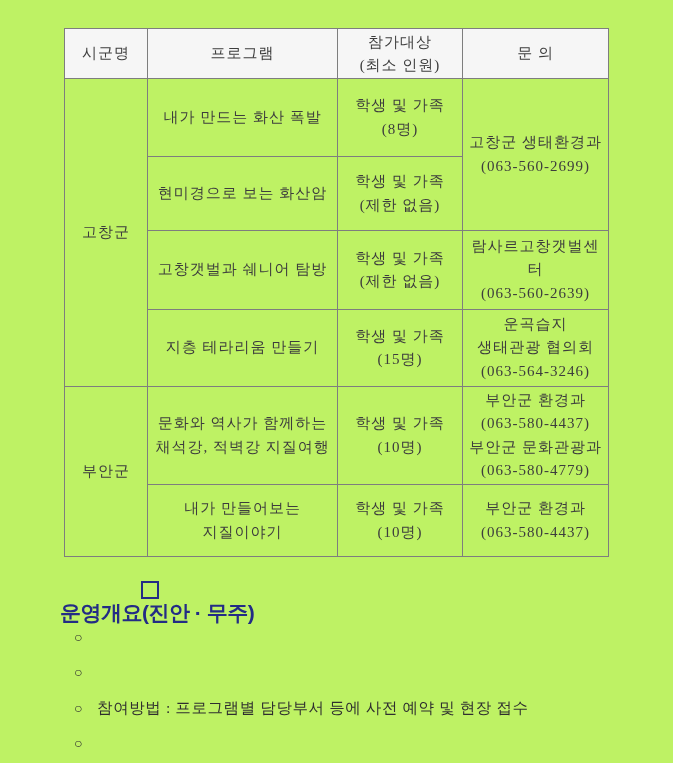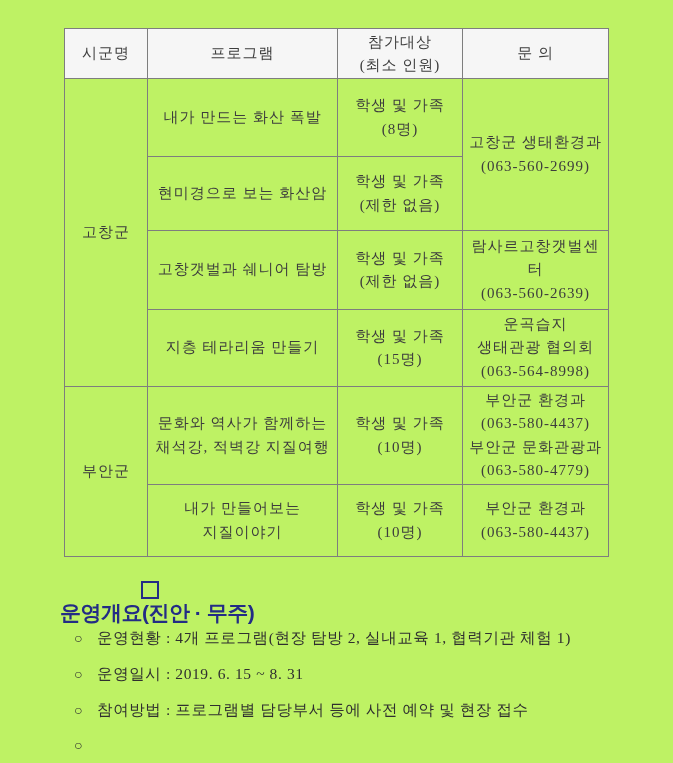--- a/index.html
+++ b/index.html
@@ -138,21 +138,21 @@
 (제한 없음)</td>
         <td class="cell-contact">람사르고창갯벌센터
 (063-560-2639)</td>
       </tr>
       <tr class="r4">
         <td>지층 테라리움 만들기</td>
         <td>학생 및 가족
 (15명)</td>
         <td class="cell-contact">운곡습지
 생태관광 협의회
-(063-564-8998)</td>
+(063-564-3246)</td>
       </tr>
       <tr class="r5">
         <td rowspan="2">부안군</td>
         <td>문화와 역사가 함께하는
 채석강, 적벽강 지질여행</td>
         <td>학생 및 가족
 (10명)</td>
         <td class="cell-contact">부안군 환경과
 (063-580-4437)
 부안군 문화관광과
@@ -170,25 +170,23 @@
   </table>
 
   <div class="section-heading">
     <span class="square-bullet"></span>
     <span>운영개요(진안 · 무주)</span>
   </div>
 
   <div class="bullet-list">
     <div class="bullet-item">
       <span class="circle-bullet">○</span>
-      <span>운영현황 : 4개 프로그램(현장 탐방 2, 실내교육 1, 협력기관 체험 1)</span>
     </div>
     <div class="bullet-item">
       <span class="circle-bullet">○</span>
-      <span>운영일시 : 2019. 6. 15 ~ 8. 31</span>
     </div>
     <div class="bullet-item">
       <span class="circle-bullet">○</span>
       <span>참여방법 : 프로그램별 담당부서 등에 사전 예약 및 현장 접수</span>
     </div>
     <div class="bullet-item">
       <span class="circle-bullet">○</span>
     </div>
   </div>
 

